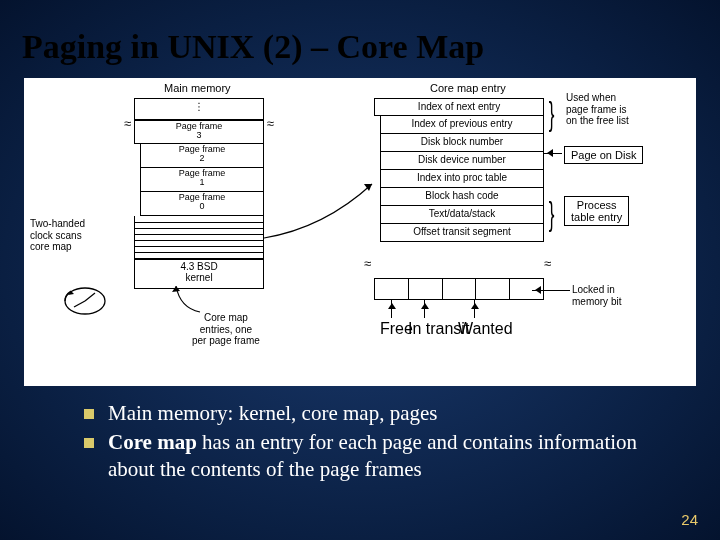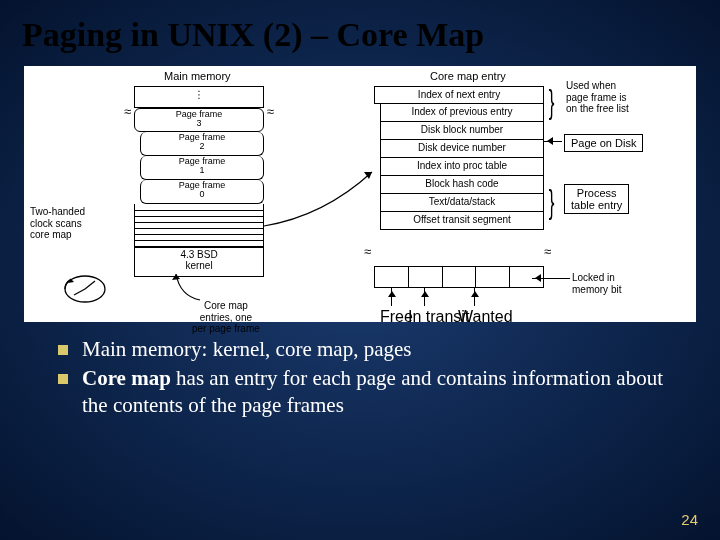--- a/index.html
+++ b/index.html
@@ -5,37 +5,37 @@
   * { box-sizing: border-box; margin: 0; padding: 0; }
   body {
     width: 720px; height: 540px;
     background: radial-gradient(ellipse at center, #1a3a6e 0%, #0a1f42 70%, #04132e 100%);
     font-family: "Times New Roman", serif;
     color: #000; position: relative; overflow: hidden;
   }
   
   .slide-title {
     color: #000; font-size: 34px; font-weight: bold;
-    padding: 16px 22px 8px 22px;
+    padding: 28px 22px 8px 22px;
   }
   .slide-title span { color: #000; }
   .white-box {
-    background: #fff; margin: 4px 24px 0 24px; height: 256px;
+    background: #fff; margin: 4px 24px 0 24px; height: 308px;
     position: relative; font-family: Arial, Helvetica, sans-serif;
     font-size: 10px; color: #000;
   }
   .hdr { font-size: 11px; position: absolute; }
   .mm-hdr { left: 140px; top: 4px; }
   .cme-hdr { left: 392px; top: 4px; margin-left: 14px; }
 
   
   .mm-col { position: absolute; left: 110px; top: 20px; width: 130px; }
   .cell { border: 1px solid #000; height: 18px; line-height: 16px; text-align: center; font-size: 10px; }
   .cell + .cell { border-top: none; margin-left: 6px; }
-  .cell.tall { height: 24px; border-radius: 6px; }
+  .cell.tall { height: 24px; }
   .zig { position:absolute; font-size:13px; color:#000; }
   .coremap-block { border:1px solid #000; border-top:none; }
   .coremap-block .line { border-top:1px solid #000; height:6px; }
   .coremap-block .line:first-child { border-top:none; }
 
   
   .cme-col { position: absolute; left: 350px; top: 20px; width: 170px; }
 
   
   .bitrow { position:absolute; left:350px; top: 200px; width:170px; height:22px; display:flex; }
@@ -51,21 +51,21 @@
 
   .arrow { position:absolute; background:#000; height:1px; }
   .arrow::after { content:""; position:absolute; right:-1px; top:-3px; border:4px solid transparent; border-left:6px solid #000; }
 
   .diag-label { position:absolute; font-size:16px;text-align:center; }
 
   .ptr { position:absolute; width:1px; background:#000; }
   .ptr::after { content:""; position:absolute; left:-3px; top:-1px; border:4px solid transparent; border-bottom:6px solid #000; }
 
   
-  .bullets { color:#fff; font-size:21px; padding: 14px 40px 0 58px; line-height:1.28; }
+  .bullets { color:#fff; font-size:21px; padding: 14px 40px 0 84px; line-height:1.28; }
   .bullets .row { display:flex; margin-bottom:2px; }
   .bullets .sq { width:10px; height:10px; background:#d9c96a; margin:9px 14px 0 0; flex:none; }
   .pg-num { position:absolute; right:22px; bottom:12px; color:#e8c96a; font-size:15px; font-family:Arial, sans-serif; }
 
   .callout { position:absolute; background:#fff; border:1px solid #000; font-size:11px; padding:2px 6px; font-family:Arial, sans-serif; }
 </style>
 </head>
 <body>
 
 <h1 class="slide-title"><span>Paging in UNIX (2) – Core Map</span></h1>

